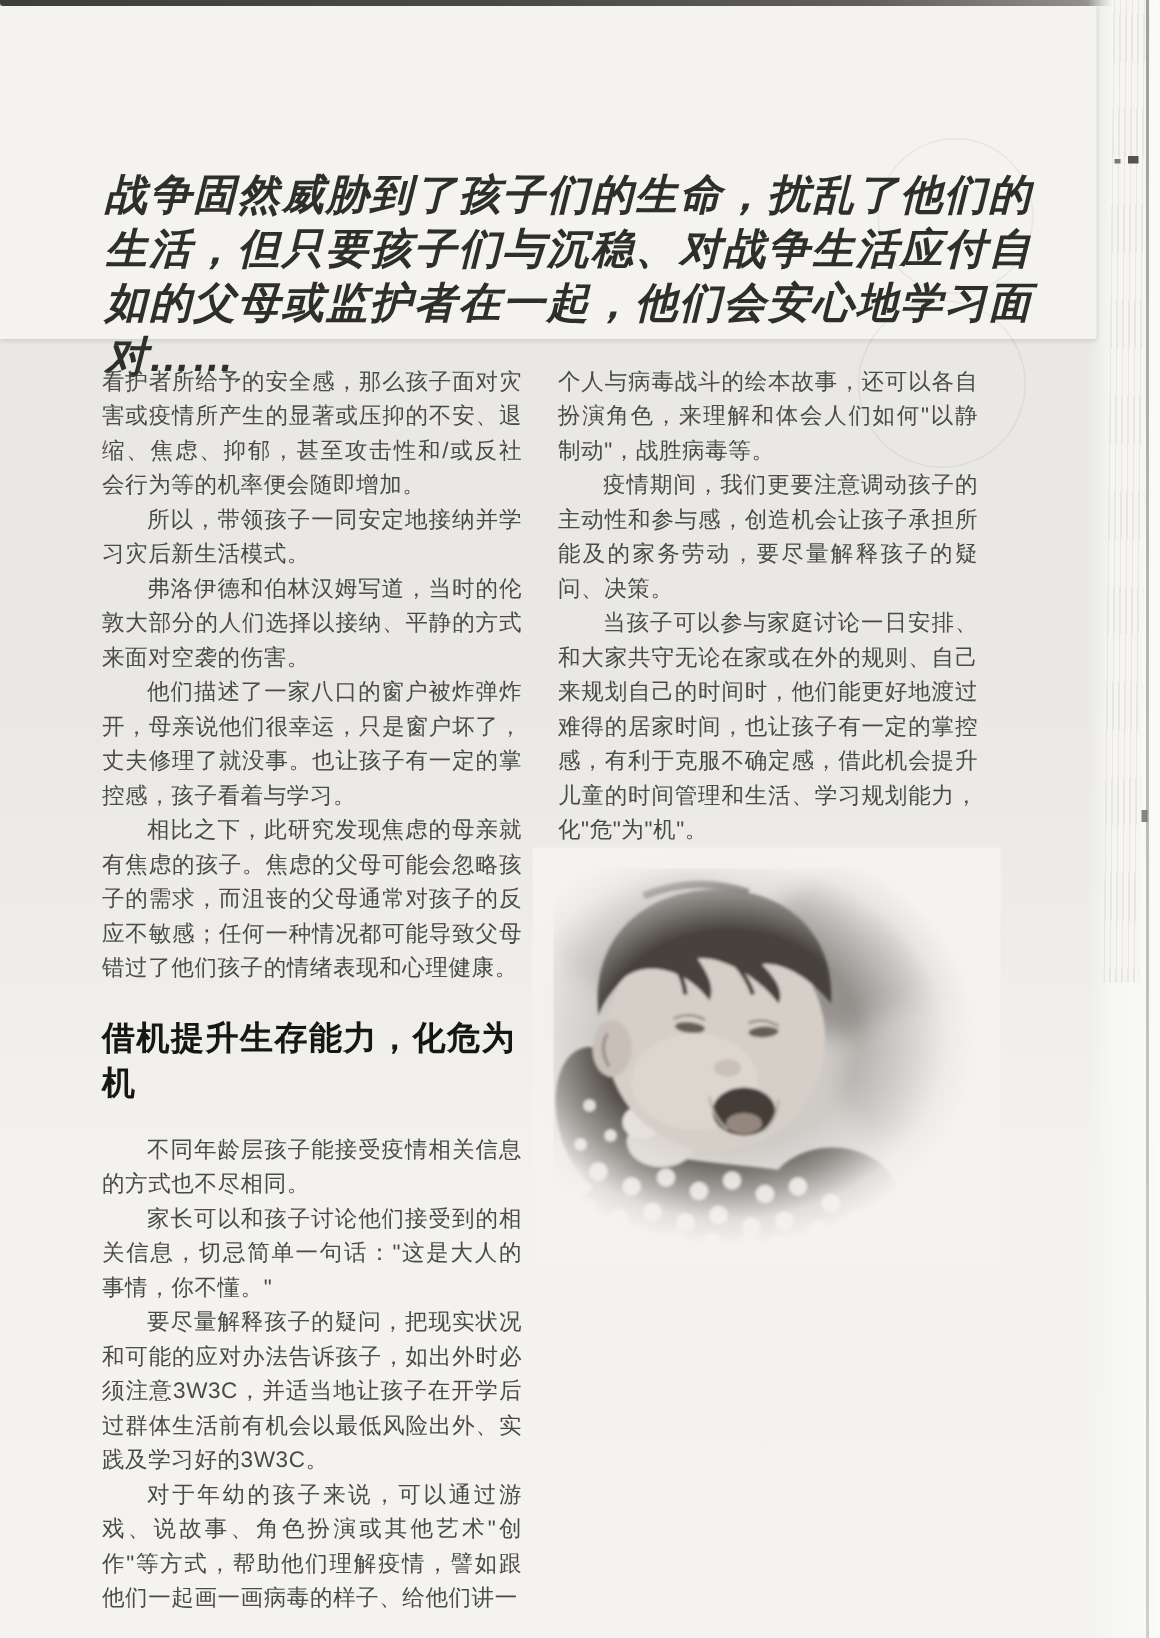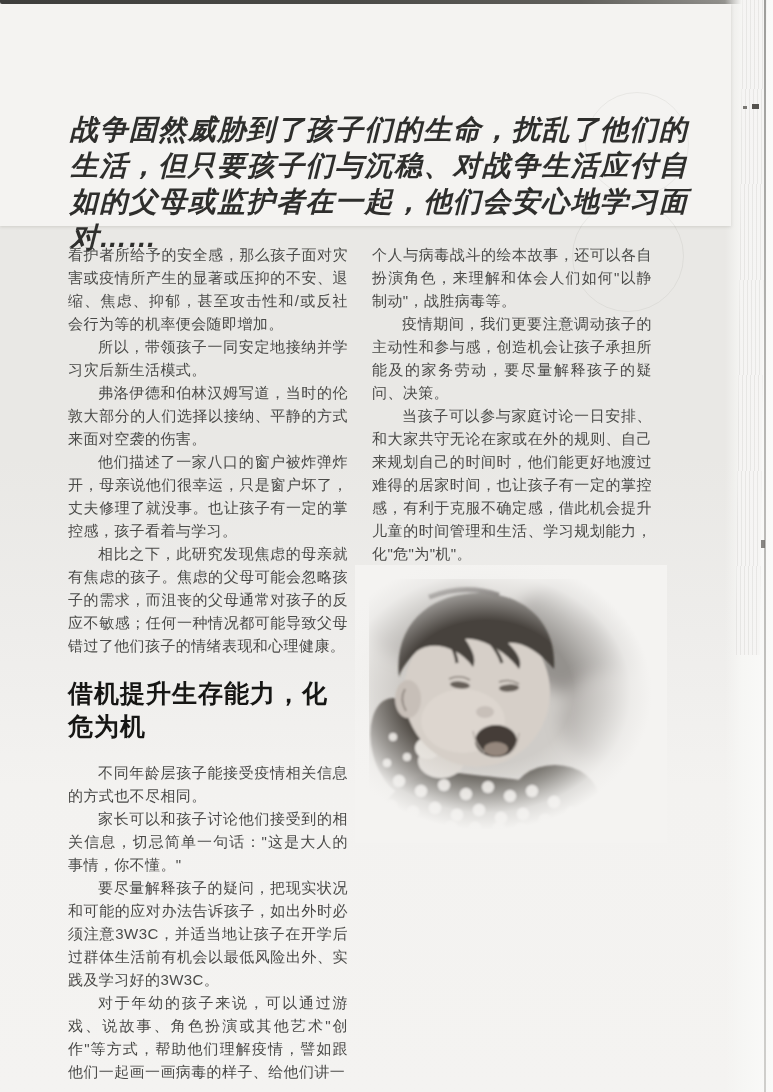--- a/index.html
+++ b/index.html
@@ -66,21 +66,21 @@
     position:absolute; top:243px; left:68px; width:584px;
     display:flex; gap:24px;
   }
   .column { width:280px; }
   .para {
     font-size:15px; line-height:23px; letter-spacing:0.4px;
     color:#4a4a48; text-align:justify;
   }
   .indent { text-indent:2em; }
   .section-heading {
-    font-size:25px; font-weight:bold; color:#161614;
+    font-size:22px; font-weight:bold; color:#161614;
     letter-spacing:1px; margin:20px 0 18px 0;
   }
 
   
   .photo {
     position:relative; width:284px; height:250px;
     margin-top:14px; margin-left:-3px;
   }
   .photo svg { display:block; width:284px; height:250px; }
   .photo-vignette {

